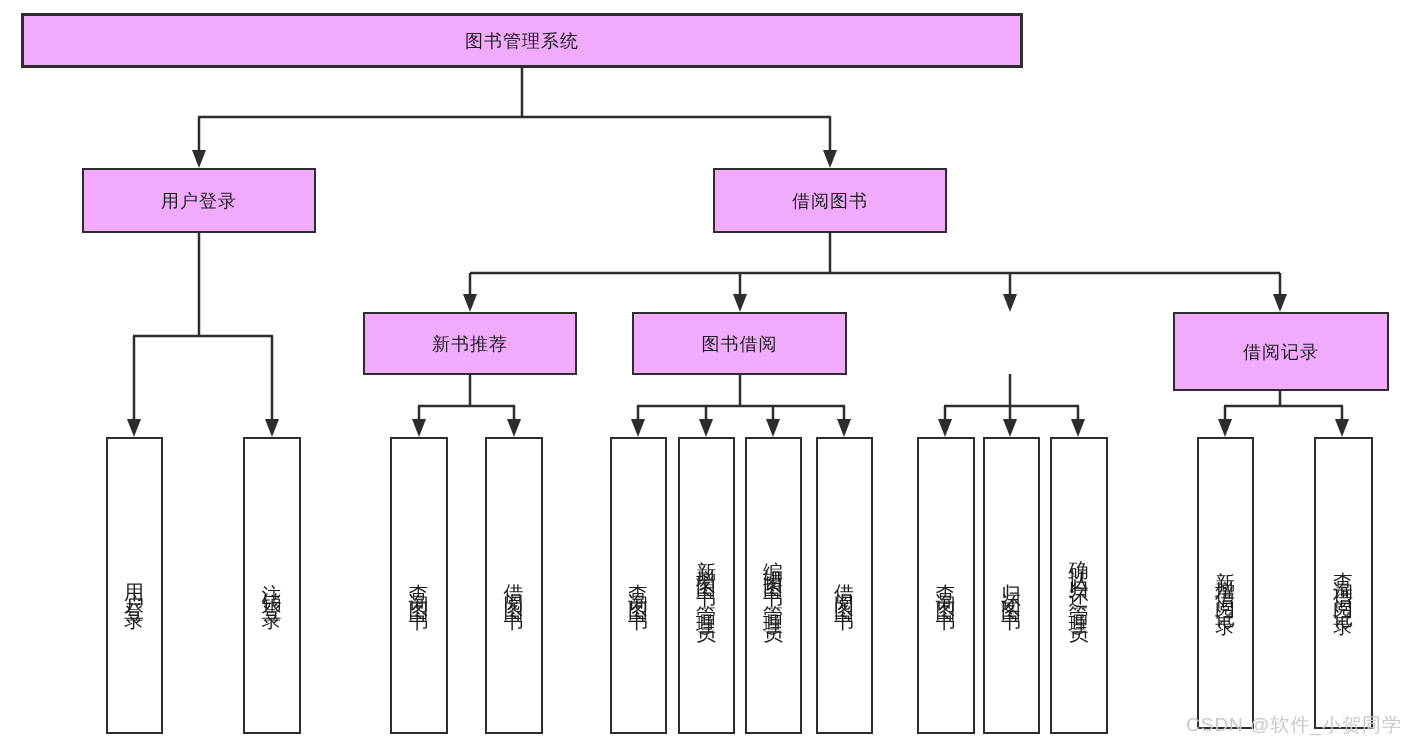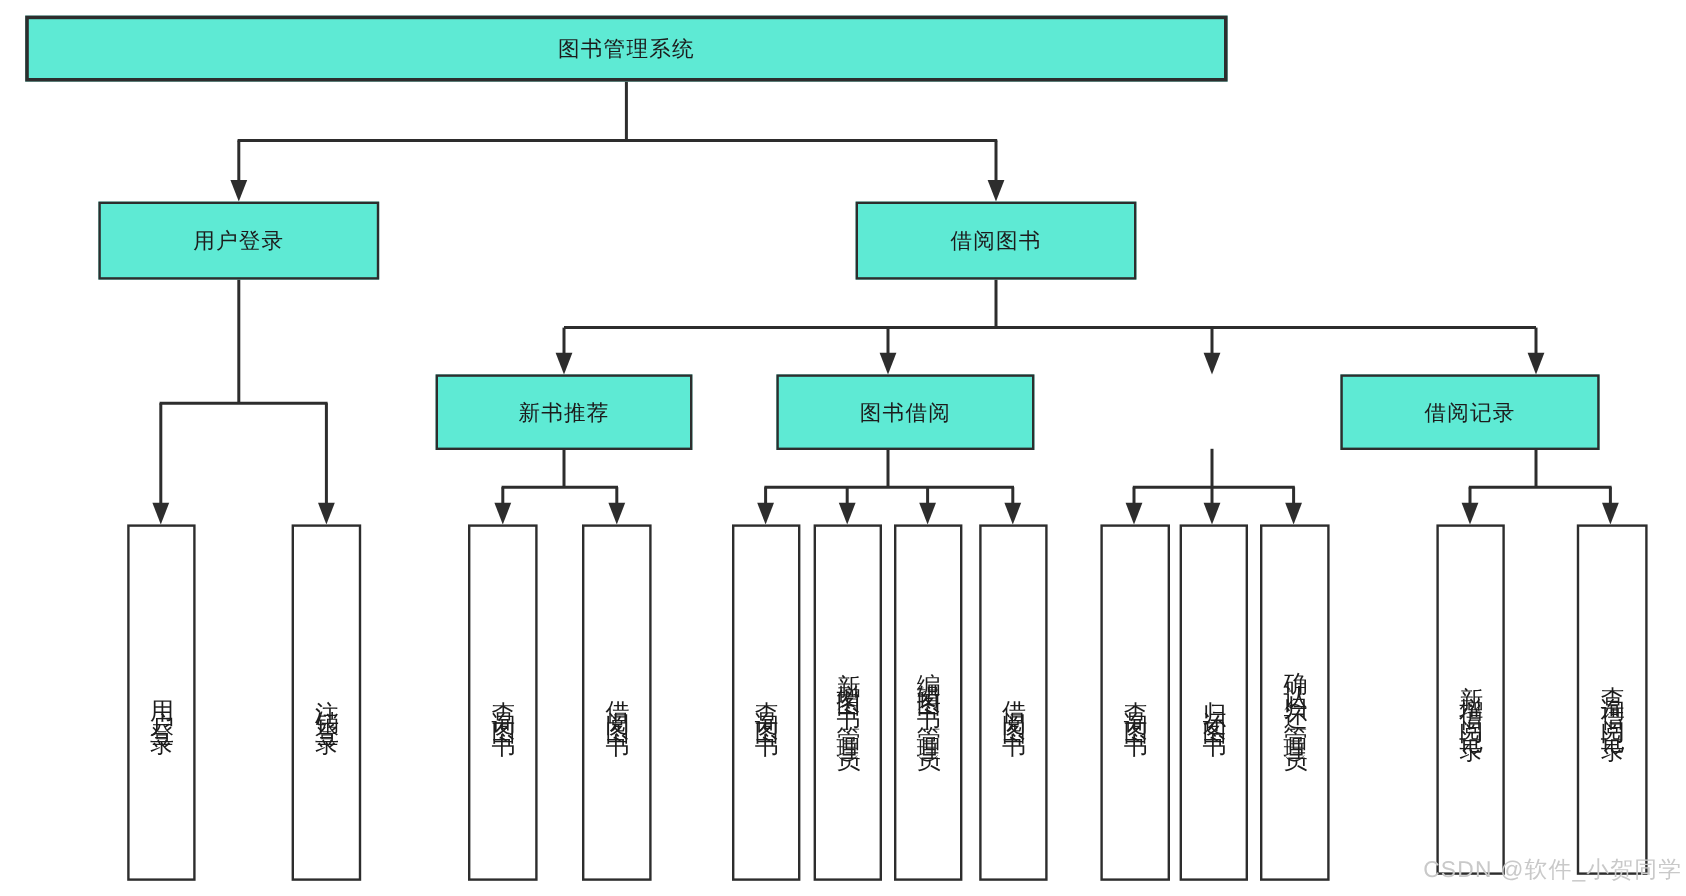--- a/index.html
+++ b/index.html
@@ -15,21 +15,21 @@
     width:1405px;height:747px;
     background:var(--bg);
     overflow:hidden;
   }
   #wires{position:absolute;left:0;top:0;width:1405px;height:747px;}
   #wires line{stroke:var(--line);stroke-width:2.5;}
   #wires polygon{fill:var(--line);}
   .hbox{
     position:absolute;
     box-sizing:border-box;
-    background:#5eead4;
+    background:#f0abfc;
     border:2px solid var(--line);
     display:flex;align-items:center;justify-content:center;
     font-size:18px;color:var(--text);
     letter-spacing:1px;
     z-index:2;
   }
   .hbox.root{border-width:3px;font-size:18px;}
   .leaf{
     position:absolute;
     top:437px;height:297px;
@@ -146,24 +146,24 @@
   <div class="hbox" style="left:82px;top:168px;width:234px;height:65px;">
     <span>用户登录</span>
   </div>
   <div class="hbox" style="left:713px;top:168px;width:234px;height:65px;">
     <span>借阅图书</span>
   </div>
 
   <div class="hbox" style="left:363px;top:312px;width:214px;height:63px;text-align:right;">
     <span>新书推荐</span>
   </div>
-  <div class="hbox" style="left:632px;top:312px;width:215px;height:63px;margin-left:15px;">
+  <div class="hbox" style="left:632px;top:312px;width:215px;height:63px;">
     <span>图书借阅</span>
   </div>
-  <div class="hbox" style="left:1117px;top:312px;width:216px;height:63px;">
+  <div class="hbox" style="left:1173px;top:312px;width:216px;height:79px;">
     <span>借阅记录</span>
   </div>
 
   <div class="leaf" style="left:106px;width:57px;">
     <span class="vtext">用户登录</span>
   </div>
   <div class="leaf" style="left:243px;width:58px;">
     <span class="vtext">注销登录</span>
   </div>
 

